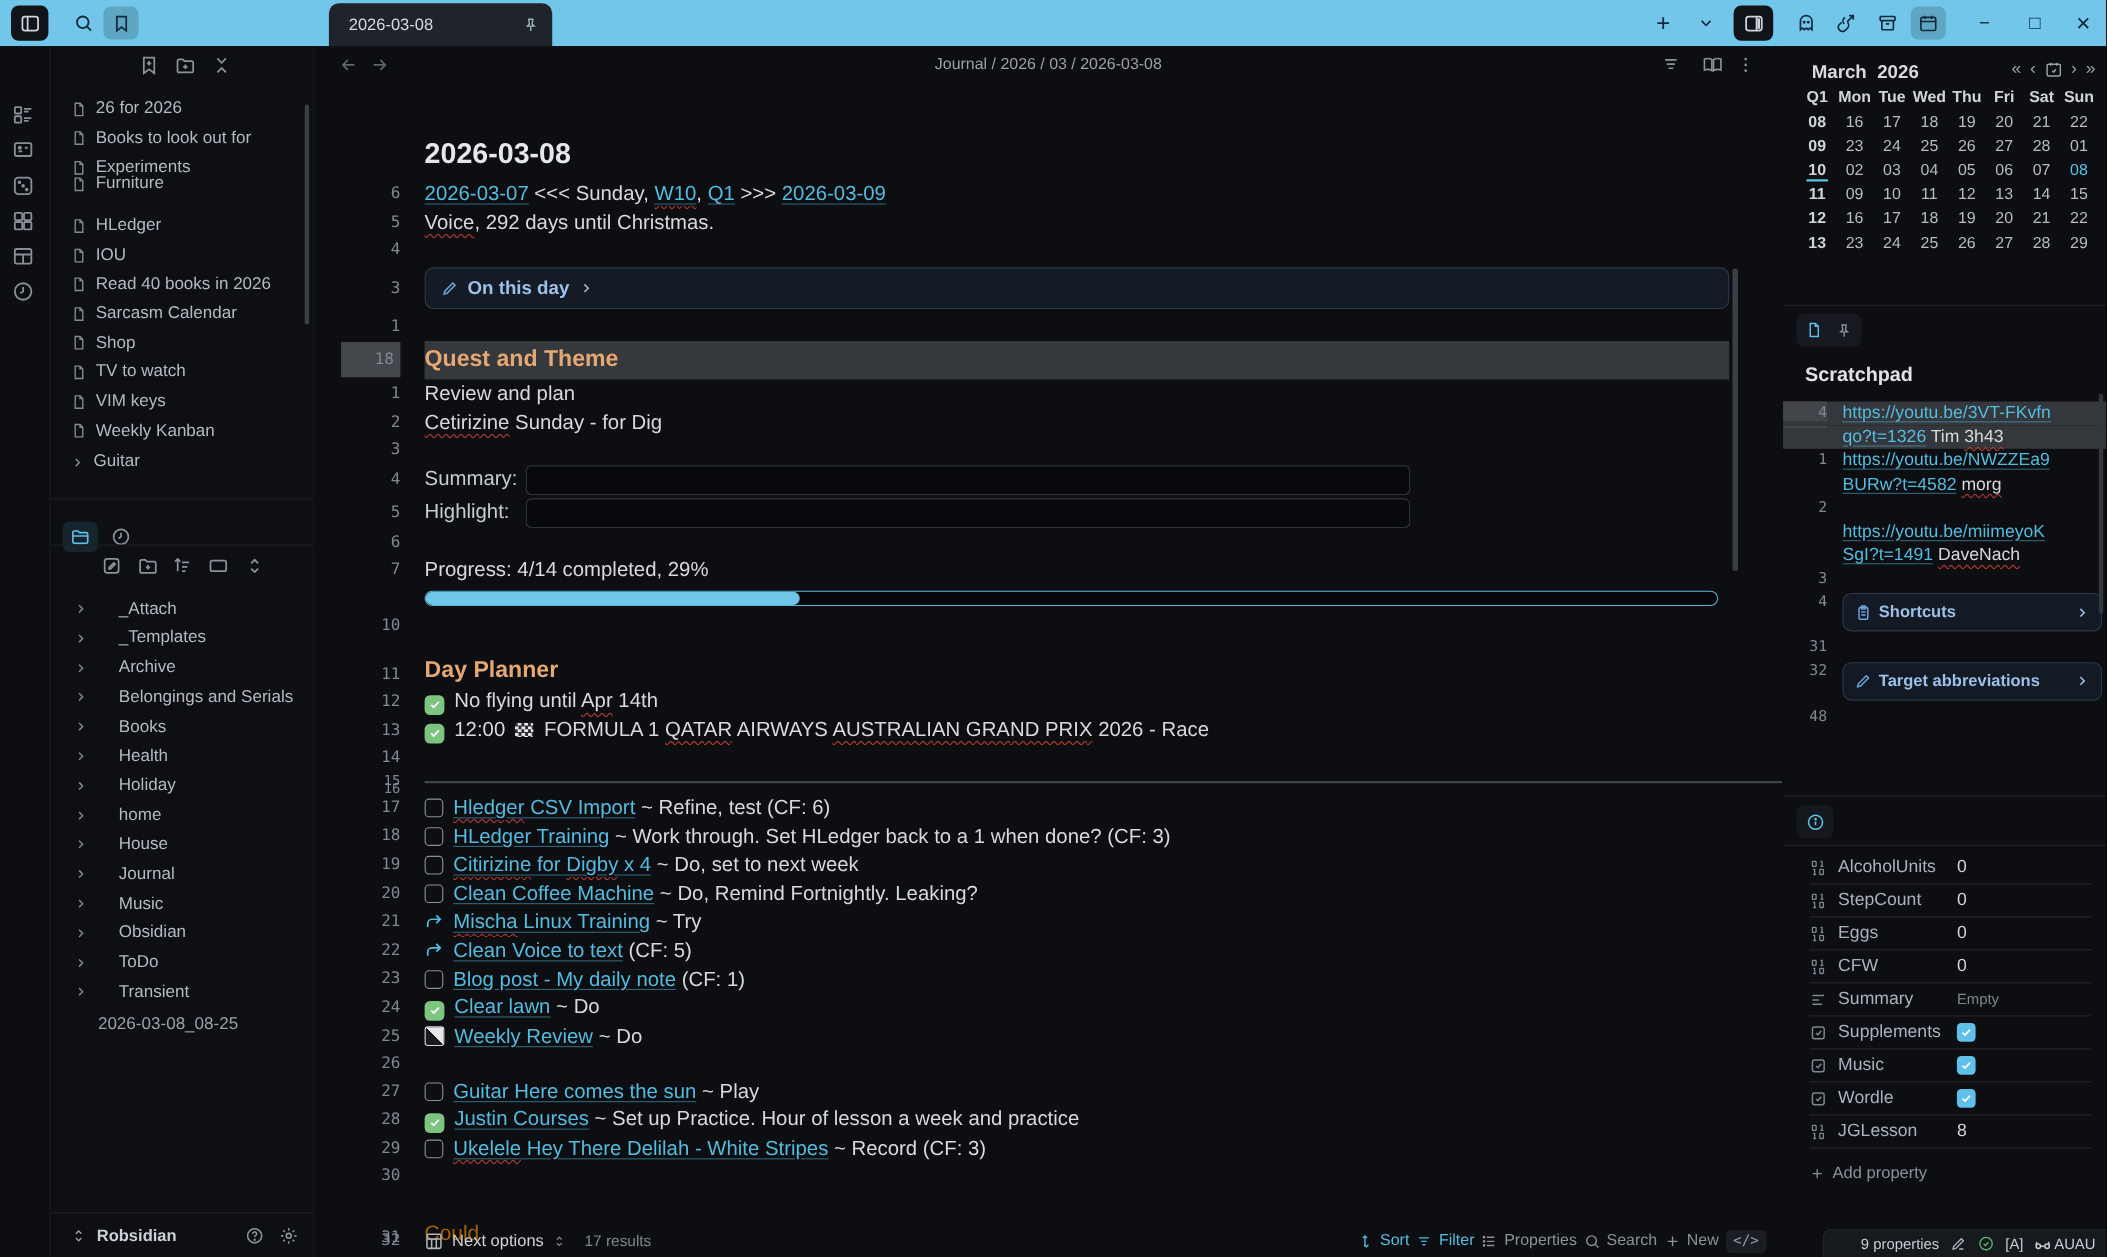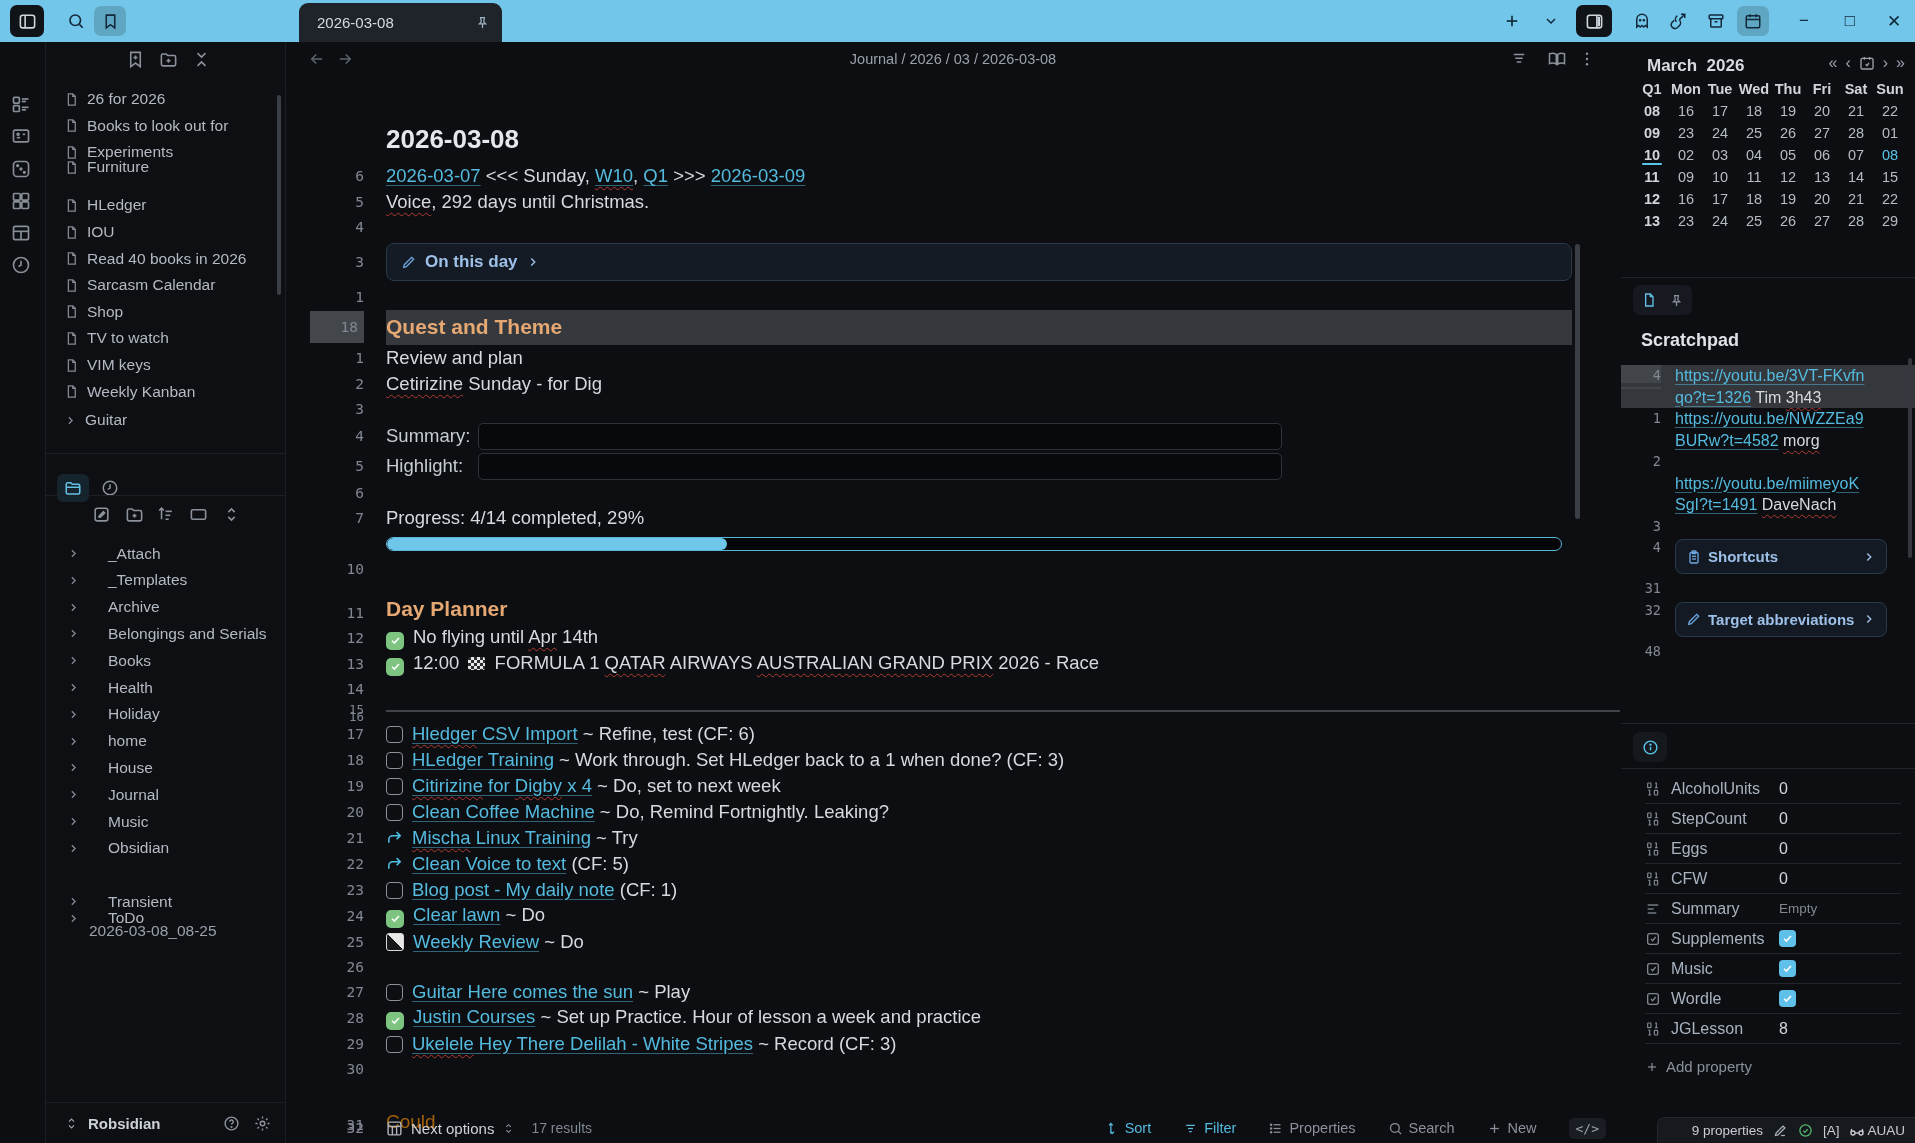--- a/index.html
+++ b/index.html
@@ -76,21 +76,21 @@
   .fwd{display:inline-block;margin-right:9px;color:#4fc0e6;vertical-align:-3px;}
   .taskline{display:flex;align-items:baseline;}
   .flag{display:inline-block;width:17px;height:13px;margin:0 4px;background:repeating-conic-gradient(#e6e6e8 0 25%,#2a2d31 0 50%);background-size:6px 6px;border-radius:2px;vertical-align:-1px;}
   .g2 span{position:absolute;right:0;font-size:12.5px;line-height:12px;}
   .g2 .a{top:-7px;} .g2 .b{top:0px;}
   .ed-scroll{position:absolute;width:5px;border-radius:3px;background:#3a3e45;}
   .ed-foot{position:absolute;left:0;right:0;bottom:0;height:30px;display:flex;align-items:center;}
   .ed-foot .gut{align-self:center;}
   .vname{font-size:15px;color:#cfd3d9;margin-left:8px;}
   .results{font-size:14px;color:#7f8791;margin-left:16px;}
-  .tools{margin-left:auto;display:flex;align-items:center;gap:32px;padding-right:14px;}
+  .tools{margin-left:auto;display:flex;align-items:center;gap:6px;padding-right:14px;}
   .tool{display:flex;align-items:center;gap:6px;font-size:14.5px;color:#8a919b;cursor:pointer;}
   .tool.accent{color:#56bbdf;}
   .codebox{background:#1a1d23;border-radius:5px;padding:3px 7px;font-size:13px;color:#9aa1ab;font-family:"DejaVu Sans Mono",monospace;}
   
   .rpanel{position:absolute;left:1621px;top:42px;right:0;bottom:0;background:#0c0e12;}
   .cal-title{position:absolute;top:14px;left:26px;font-size:17px;font-weight:bold;color:#d6dade;}
   .cal-nav{position:absolute;top:12px;right:10px;display:flex;align-items:center;gap:8px;color:#9aa1ab;font-size:16px;}
   .cal-grid{position:absolute;top:36px;left:14px;display:grid;grid-template-columns:repeat(8,34px);grid-auto-rows:22px;
             text-align:center;font-size:14.5px;align-items:center;}
   .cal-grid .hd{font-weight:bold;color:#d0d5db;}
@@ -101,21 +101,21 @@
   .cal-grid .cur:after{content:"";position:absolute;left:7px;right:7px;bottom:-2px;height:2px;background:#58c6ea;border-radius:1px;}
   .btn-group{position:absolute;left:12px;top:243px;height:30px;border-radius:7px;background:#16191f;
              display:flex;align-items:center;padding:0 8px;gap:12px;}
   .scratch{position:absolute;left:0;top:288px;right:0;}
   .sc-title{font-size:18px;font-weight:bold;color:#dfe3e8;margin:0 0 14px 20px;}
   .sc-row{display:flex;min-height:21.5px;align-items:flex-start;}
   .sc-gut{width:40px;flex:none;text-align:right;font-family:"DejaVu Sans Mono",monospace;font-size:13.5px;color:#828893;padding-top:2px;}
   .sc-cnt{margin-left:14px;flex:1;font-size:16px;line-height:21.5px;color:#d6dade;word-break:break-all;padding-right:26px;}
   .sc-row.hl{background:#34373c;}
   .sc-row.hl .sc-gut{background:#42454a;}
-  .sc-btn{box-sizing:border-box;width:212px;background:#131a23;border:1px solid #2b3949;border-radius:8px;
+  .sc-btn{box-sizing:border-box;width:236px;background:#131a23;border:1px solid #2b3949;border-radius:8px;
           display:flex;align-items:center;padding:7px 10px;cursor:pointer;margin:2px 0 4px 0;}
   .sc-btn .lb{font-size:15px;font-weight:bold;color:#9dc0e8;margin:0 6px;flex:1;line-height:19px;}
   .infobtn{position:absolute;left:12px;top:690px;width:34px;height:30px;border-radius:7px;background:#15181d;
            display:flex;align-items:center;justify-content:center;color:#58c6ea;}
   .props{position:absolute;left:24px;right:14px;top:732px;}
   .prow{height:29px;display:flex;align-items:center;border-bottom:1px solid #23262b;}
   .prow .pic{width:17px;color:#7f8791;flex:none;margin-right:9px;}
   .prow .pname{width:108px;font-size:16px;color:#a9b3c0;flex:none;}
   .prow .pval{font-size:16px;color:#d2d6dc;}
   .prow .pval.empty{font-size:13.5px;color:#7f8791;}
@@ -541,21 +541,21 @@
           <span class="lbl">Music</span>
         </div>
         <div class="folder-row" style="top:792.8px;">
           <span class="chev">
             <svg width="13" height="13" viewBox="0 0 24 24" fill="none" stroke="currentColor" stroke-width="2.4">
               <path d="M9 6l6 6-6 6"></path>
             </svg>
           </span>
           <span class="lbl">Obsidian</span>
         </div>
-        <div class="folder-row" style="top:819.6px;margin-top:43px;">
+        <div class="folder-row" style="top:819.6px;">
           <span class="chev">
             <svg width="13" height="13" viewBox="0 0 24 24" fill="none" stroke="currentColor" stroke-width="2.4">
               <path d="M9 6l6 6-6 6"></path>
             </svg>
           </span>
           <span class="lbl">ToDo</span>
         </div>
         <div class="folder-row" style="top:846.4000000000001px;">
           <span class="chev">
             <svg width="13" height="13" viewBox="0 0 24 24" fill="none" stroke="currentColor" stroke-width="2.4">

